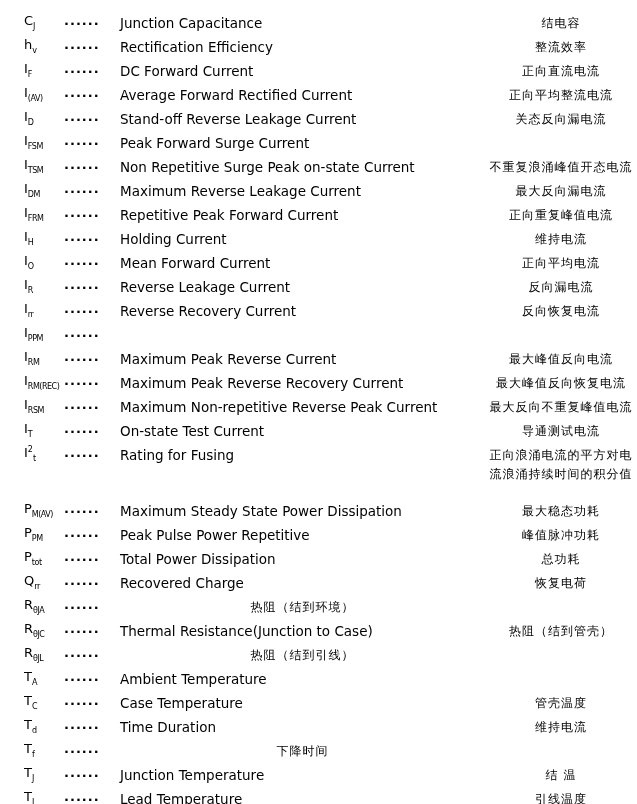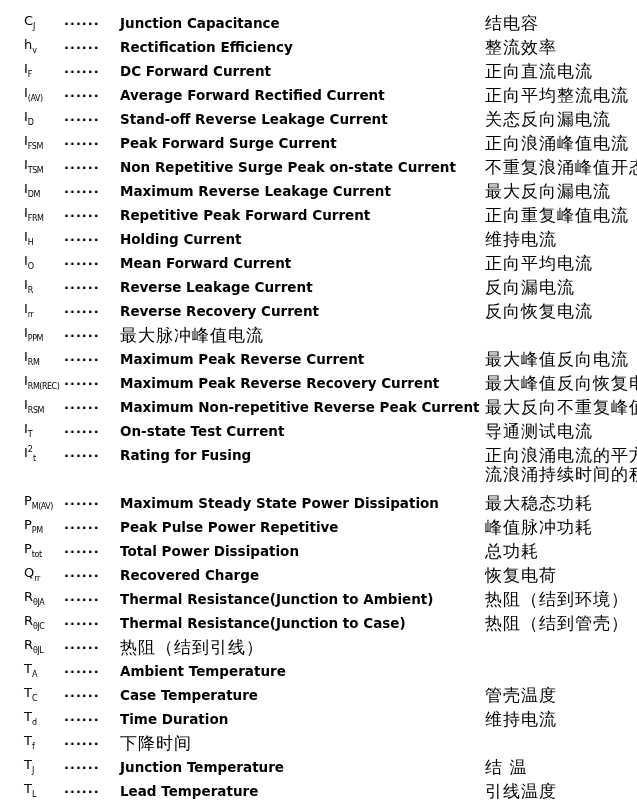--- a/index.html
+++ b/index.html
@@ -18,21 +18,21 @@
     padding-left: 24px;
   }
   .row {
     display: grid;
     grid-template-columns: 40px 56px 365px auto;
     height: 24px;
     line-height: 24px;
     align-items: center;
     white-space: nowrap;
   }
-  .row.section-gap { margin-top: 0; }
+  .row.section-gap { margin-top: 8px; }
   .sym {
     font-size: 13px;
     letter-spacing: 0px;
   }
   .sym .sub {
     font-size: 8px;
     vertical-align: -4px;
     letter-spacing: -0.5px;
   }
   .sym .sup {
@@ -40,25 +40,25 @@
     vertical-align: 5px;
   }
   .dots {
     font-size: 13px;
     font-weight: bold;
     letter-spacing: 1px;
     padding-top: 2px;
   }
   .en {
     font-size: 13.5px;
-    font-weight: bold;
   }
   .zh {
-    font-size: 17px;
+    font-size: 12px;
     letter-spacing: 1px;
+    text-align: center;
   }
 </style>
 </head>
 <body>
 
 <div id="glossary">
   <div class="row">
     <span class="sym"><span class="base">C</span><span class="sup"></span><span class="sub">J</span></span>
     <span class="dots">······</span>
     <span class="en">Junction Capacitance</span>
@@ -90,21 +90,20 @@
     <span class="sym"><span class="base">I</span><span class="sup"></span><span class="sub">D</span></span>
     <span class="dots">······</span>
     <span class="en">Stand-off Reverse Leakage Current</span>
     <span class="zh">关态反向漏电流</span>
   </div>
 
   <div class="row">
     <span class="sym"><span class="base">I</span><span class="sup"></span><span class="sub">FSM</span></span>
     <span class="dots">······</span>
     <span class="en">Peak Forward Surge Current</span>
-    <span class="zh">正向浪涌峰值电流</span>
   </div>
 
   <div class="row">
     <span class="sym"><span class="base">I</span><span class="sup"></span><span class="sub">TSM</span></span>
     <span class="dots">······</span>
     <span class="en">Non Repetitive Surge Peak on-state Current</span>
     <span class="zh">不重复浪涌峰值开态电流</span>
   </div>
 
   <div class="row">
@@ -145,21 +144,20 @@
   <div class="row">
     <span class="sym"><span class="base">I</span><span class="sup"></span><span class="sub">rr</span></span>
     <span class="dots">······</span>
     <span class="en">Reverse Recovery Current</span>
     <span class="zh">反向恢复电流</span>
   </div>
 
   <div class="row">
     <span class="sym"><span class="base">I</span><span class="sup"></span><span class="sub">PPM</span></span>
     <span class="dots">······</span>
-    <span class="zh">最大脉冲峰值电流</span>
   </div>
 
   <div class="row">
     <span class="sym"><span class="base">I</span><span class="sup"></span><span class="sub">RM</span></span>
     <span class="dots">······</span>
     <span class="en">Maximum Peak Reverse Current</span>
     <span class="zh">最大峰值反向电流</span>
   </div>
 
   <div class="row">
@@ -221,21 +219,20 @@
   <div class="row">
     <span class="sym"><span class="base">Q</span><span class="sup"></span><span class="sub">rr</span></span>
     <span class="dots">······</span>
     <span class="en">Recovered Charge</span>
     <span class="zh">恢复电荷</span>
   </div>
 
   <div class="row">
     <span class="sym"><span class="base">R</span><span class="sup"></span><span class="sub">θJA</span></span>
     <span class="dots">······</span>
-    <span class="en">Thermal Resistance(Junction to Ambient)</span>
     <span class="zh">热阻（结到环境）</span>
   </div>
 
   <div class="row">
     <span class="sym"><span class="base">R</span><span class="sup"></span><span class="sub">θJC</span></span>
     <span class="dots">······</span>
     <span class="en">Thermal Resistance(Junction to Case)</span>
     <span class="zh">热阻（结到管壳）</span>
   </div>
 

